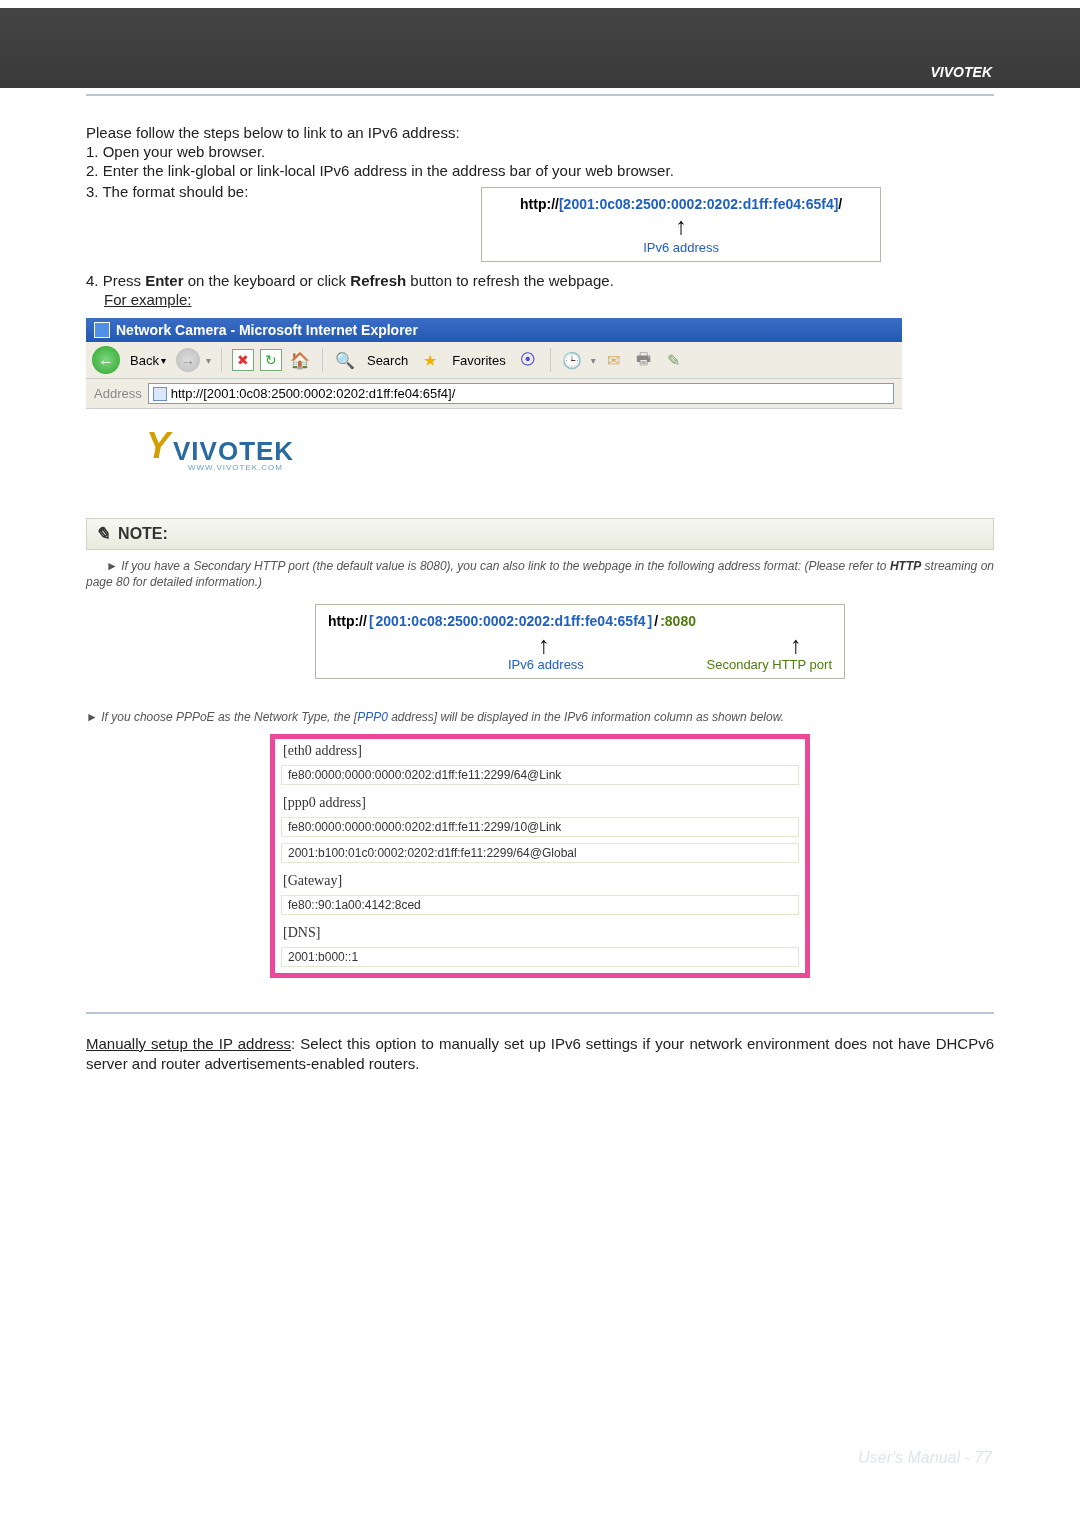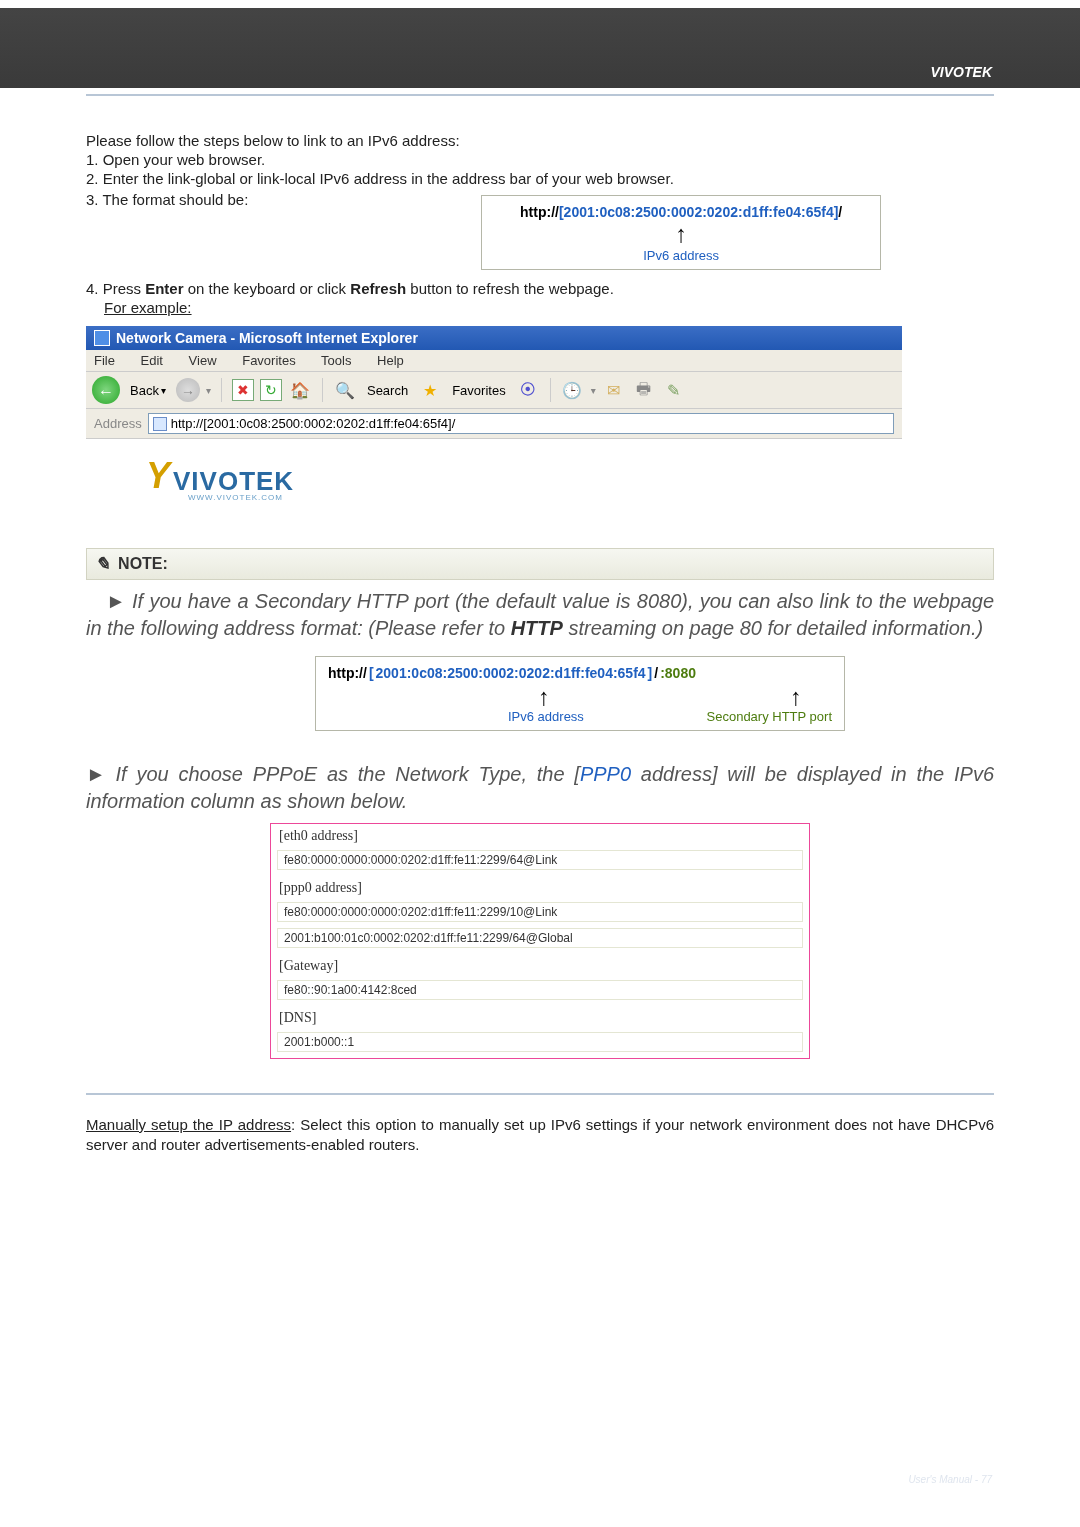--- a/index.html
+++ b/index.html
@@ -1,20 +1,20 @@
 <!DOCTYPE html>
 <html><head>
 <meta charset="utf-8">
 <style>
   * { margin: 0; padding: 0; box-sizing: border-box; }
   body { font-family: Arial, sans-serif; background: #fff; width: 1080px; margin: 0 auto; }
   .page { width: 1080px; height: 1527px; position: relative; background: #fff; padding: 16px; margin-top: 8px; }
   .header-brand { position: absolute; top: 56px; right: 88px; color: #fff; font-weight: bold; font-style: italic; font-size: 14px; }
   .hr-top { position: absolute; top: 86px; left: 86px; right: 86px; height: 2px; background: #b8c6d6; }
-  .content { position: absolute; top: 124px; left: 86px; right: 86px; }
+  .content { position: absolute; top: 116px; left: 86px; right: 86px; }
   .p-line { font-size: 15px; color: #222; margin-bottom: 2px; }
   .step2 { margin-top: 2px; }
   .step3 { margin-top: 2px; }
   .ipv6-box1 { margin: 6px auto 0 auto; display: block; width: 400px; border: 1px solid #b5b7a8; padding: 8px 12px 6px 12px; text-align: center; position: relative; left: 60px; }
   .ipv6-line { font-size: 14px; font-weight: bold; }
   .ipv6-blue { color: #2060c0; }
   .arrow-up { font-size: 24px; line-height: 1; margin: 2px 0; }
   .ipv6-label { color: #2060c0; font-size: 13px; }
   .step4 { margin-top: 10px; }
   .step4-sub { margin-left: 18px; text-decoration: underline; }
@@ -41,43 +41,43 @@
   .addr-input { flex: 1; background: #fff; border: 1px solid #7f9db9; padding: 2px 4px; font-size: 13px; display: flex; align-items: center; gap: 4px; }
   .addr-pageicon { width: 14px; height: 14px; background: #d8e8ff; border: 1px solid #6a8dc8; display: inline-block; }
   .ie-body { background: #fff; padding: 16px 20px 10px 60px; }
   .vivotek-logo-wrap { display: flex; align-items: flex-end; gap: 3px; }
   .vlogo-y { color: #d49f00; font-size: 36px; font-weight: bold; font-style: italic; }
   .vlogo-text { color: #2a6aa2; font-weight: 900; font-size: 26px; letter-spacing: 1px; }
   .vlogo-sub { color: #6aa0c9; font-size: 8px; letter-spacing: 1px; margin-left: 42px; margin-top: -4px; }
 
   .note-bar { background: linear-gradient(#f6f7f1,#e9eade); border: 1px solid #d2d3c2; padding: 4px 8px; font-weight: bold; font-size: 16px; color: #333; display: flex; align-items: center; gap: 8px; margin-top: 36px; }
   .note-ic { font-size: 18px; font-style: italic; }
-  .note-body { font-style: italic; color: #555; font-size: 20px; line-height: 1.35; margin: 8px 0 0 0; text-align: justify; }
+  .note-body { font-style: italic; color: #555; font-size: 12px; line-height: 1.35; margin: 8px 0 0 0; text-align: justify; }
   .note-body .b { font-weight: bold; color: #333; }
   .indent { margin-left: 20px; }
   .sec-http { color: #4d7c0f; }
 
   .ipv6-box2 { margin: 14px auto 0 auto; width: 530px; border: 1px solid #b5b7a8; padding: 8px 12px 6px 12px; position: relative; left: 40px; }
   .box2-row { display: flex; align-items: center; gap: 2px; font-size: 14px; font-weight: bold; }
   .box2-arrows { display: flex; justify-content: space-between; margin-top: 2px; }
   .box2-arrows .arrow-up { font-size: 24px; }
   .box2-labels { display: flex; justify-content: space-between; font-size: 13px; margin-top: -2px; }
 
   .ppp0 { color: #2060c0; }
 
-  .ipv6-info-table { margin: 8px auto 0 auto; width: 540px; font-family: "Times New Roman", serif; font-size: 14px; color: #333; border: 1px solid #ec4899; }
+  .ipv6-info-table { margin: 8px auto 0 auto; width: 540px; font-family: "Times New Roman", serif; font-size: 14px; color: #333; border: 5px solid #ec4899; }
   .ipv6-info-table .section-hdr { padding: 4px 8px; }
   .ipv6-info-table .val-cell { background: #fff; border: 1px solid #e4e6d3; padding: 2px 6px; margin: 2px 6px 6px 6px; font-family: Arial,sans-serif; font-size: 12px; }
 
   .hr-mid { height: 2px; background: #b8c6d6; margin: 34px 0 20px 0; }
 
   .manual-p { font-size: 15px; color: #222; text-align: justify; line-height: 1.35; }
   .underline { text-decoration: underline; }
 
-  .footer { position: absolute; bottom: 50px; right: 88px; font-style: italic; font-size: 10px; color: #dfe5ee; }
+  .footer { position: absolute; bottom: 68px; right: 88px; font-style: italic; font-size: 16px; color: #dfe5ee; }
 
   .topband { position: absolute; top: 0; left: 0; right: 0; height: 80px; background: linear-gradient(#444,#3a3a3a); }
 </style>
 </head>
 <body>
 
 <div class="page">
   <div class="topband"></div>
   <div class="header-brand">VIVOTEK</div>
   <div class="hr-top"></div>
@@ -99,28 +99,20 @@
 
     <p class="p-line step4">
       4. Press <b>Enter</b> on the keyboard or click <b>Refresh</b> button to refresh the webpage.
     </p>
     <p class="p-line step4-sub">For example:</p>
 
     <div class="ie-window">
       <div class="ie-titlebar">
         <span class="ie-appicon"></span>
         <span>Network Camera - Microsoft Internet Explorer</span>
-      </div>
-      <div class="ie-menubar">
-        <span>File</span>
-        <span>Edit</span>
-        <span>View</span>
-        <span>Favorites</span>
-        <span>Tools</span>
-        <span>Help</span>
       </div>
       <div class="ie-toolbar">
         <span class="tb-back-circle">←</span>
         <span class="tb-btn">
             <span>Back</span> 
             <span style="font-size:10px;">▾</span>
           </span>
         <span class="tb-fwd-circle">→</span>
         <span style="font-size:10px;color:#888;">▾</span>
         <span class="tb-sep"></span>

